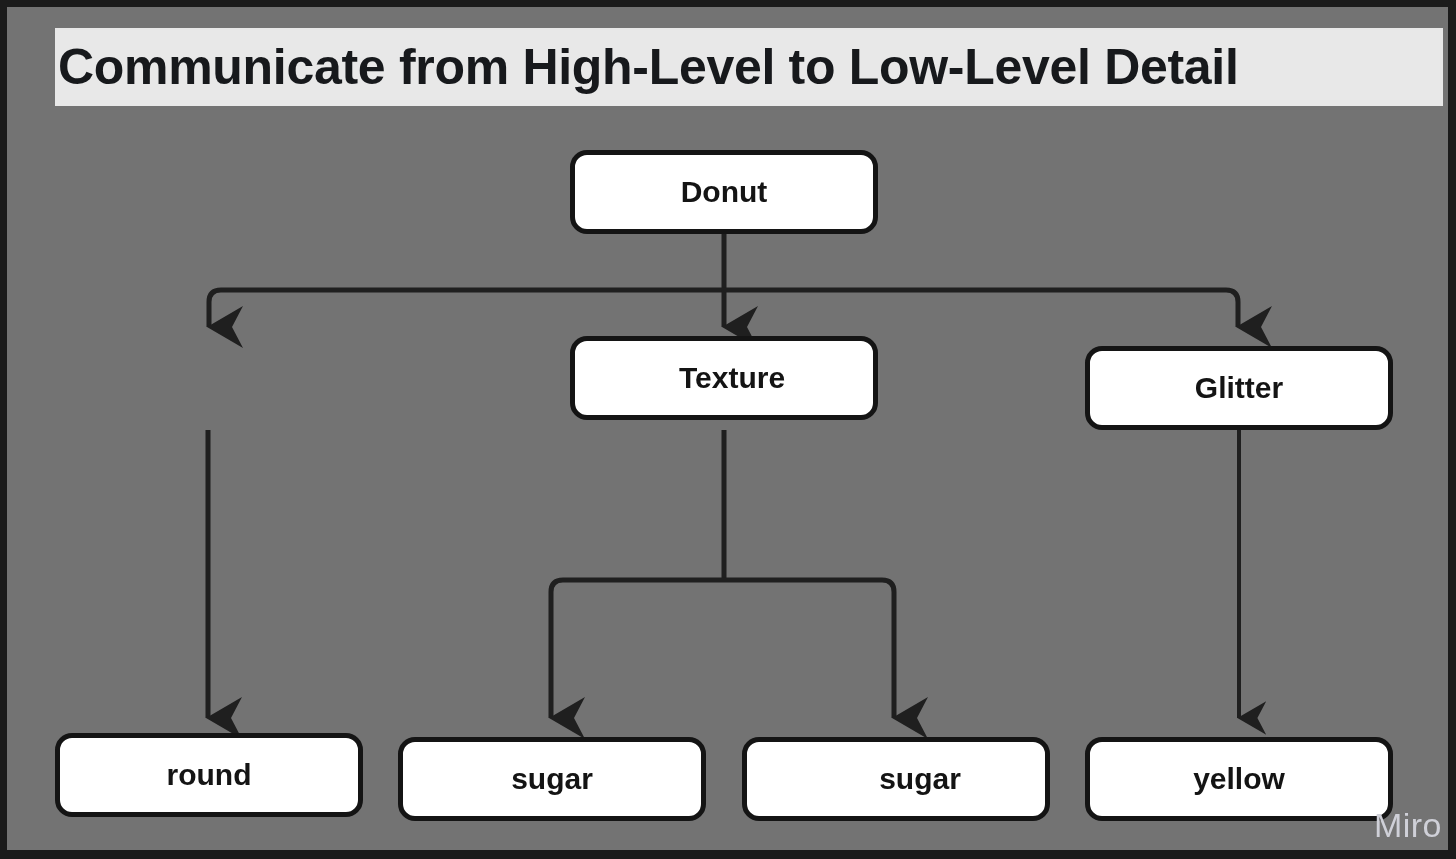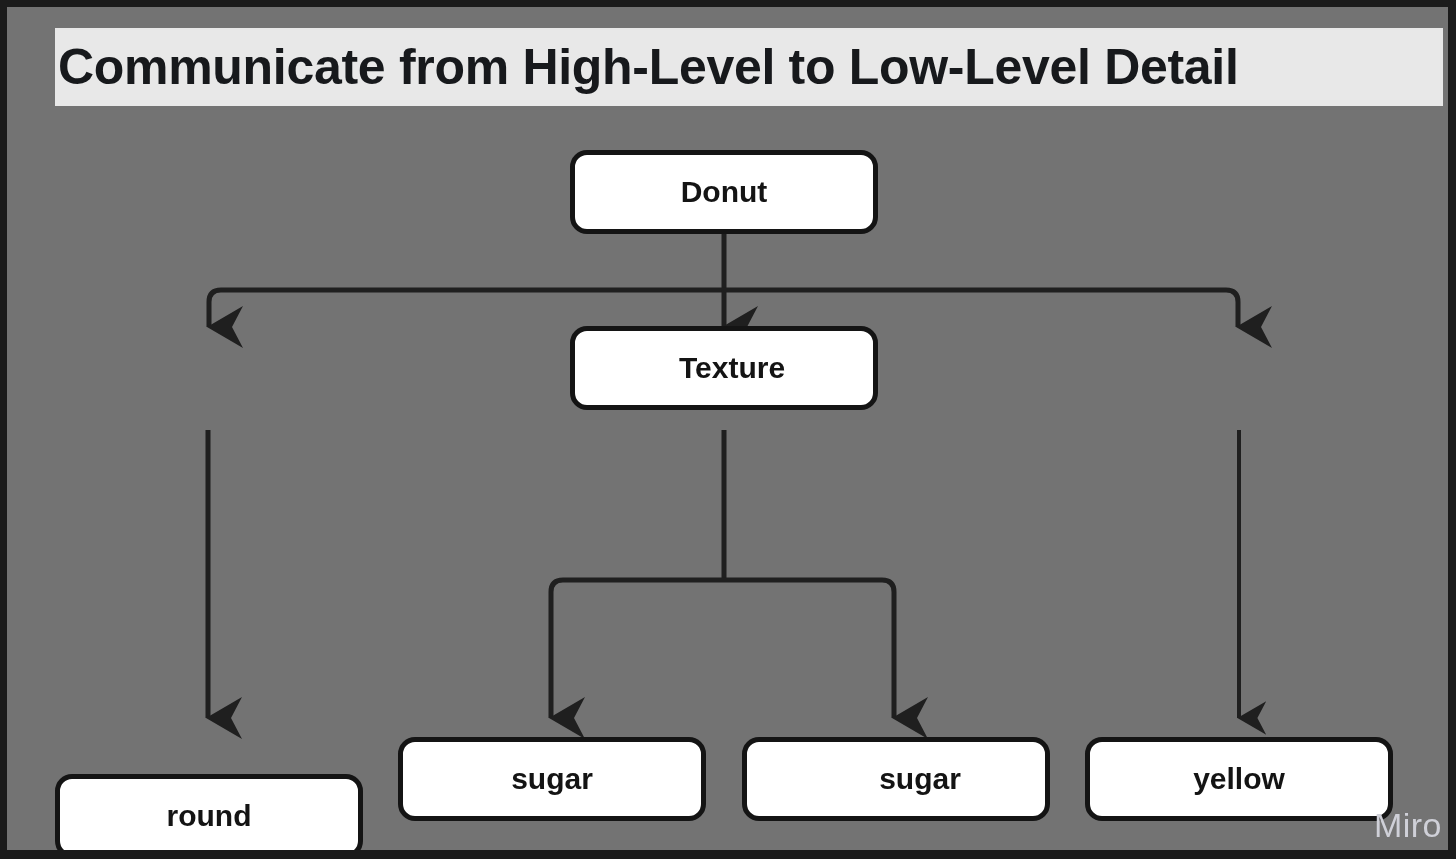--- a/index.html
+++ b/index.html
@@ -131,26 +131,29 @@
     </g>
 
     <path d="M1239,430 L1239,718" fill="none" stroke="#1f1f1f" stroke-width="4" stroke-linecap="butt" marker-end="url(#arrowhead)"></path>
   </svg>
 
   <div class="node" style="left:570px; top:150px; width:308px; height:84px;">
     <span class="node-label w-bold">Donut</span>
   </div>
 
 
-  <div class="node" style="left:570px; top:326px; width:308px; height:84px;padding-left:16px;">
+  <div class="node" style="left:570px; top:336px; width:308px; height:84px;padding-left:16px;">
     <span class="node-label w-semi">Texture</span>
   </div>
 
+  <div class="node" style="left:1085px; top:346px; width:308px; height:84px;">
+    <span class="node-label w-semi">Glitter</span>
+  </div>
 
-  <div class="node" style="left:55px; top:774px; width:308px; height:84px;">
+  <div class="node" style="left:55px; top:733px; width:308px; height:84px;">
     <span class="node-label w-bold">round</span>
   </div>
 
   <div class="node" style="left:398px; top:737px; width:308px; height:84px;">
     <span class="node-label w-bold">sugar</span>
   </div>
 
   <div class="node" style="left:742px; top:737px; width:308px; height:84px;padding-left:48px;">
     <span class="node-label w-bold">sugar</span>
   </div>

